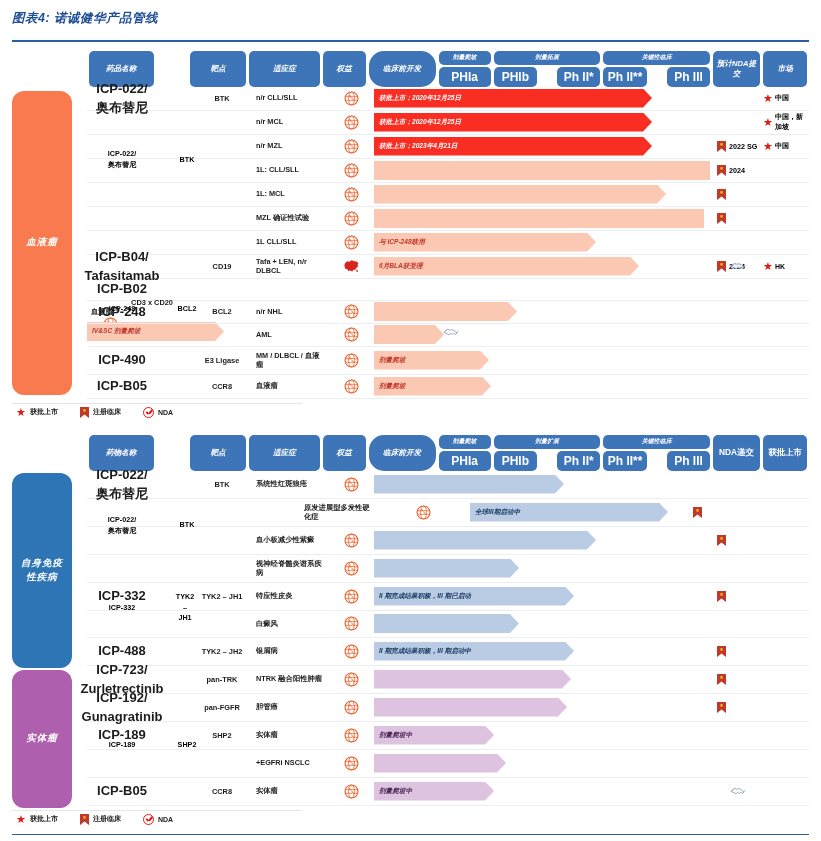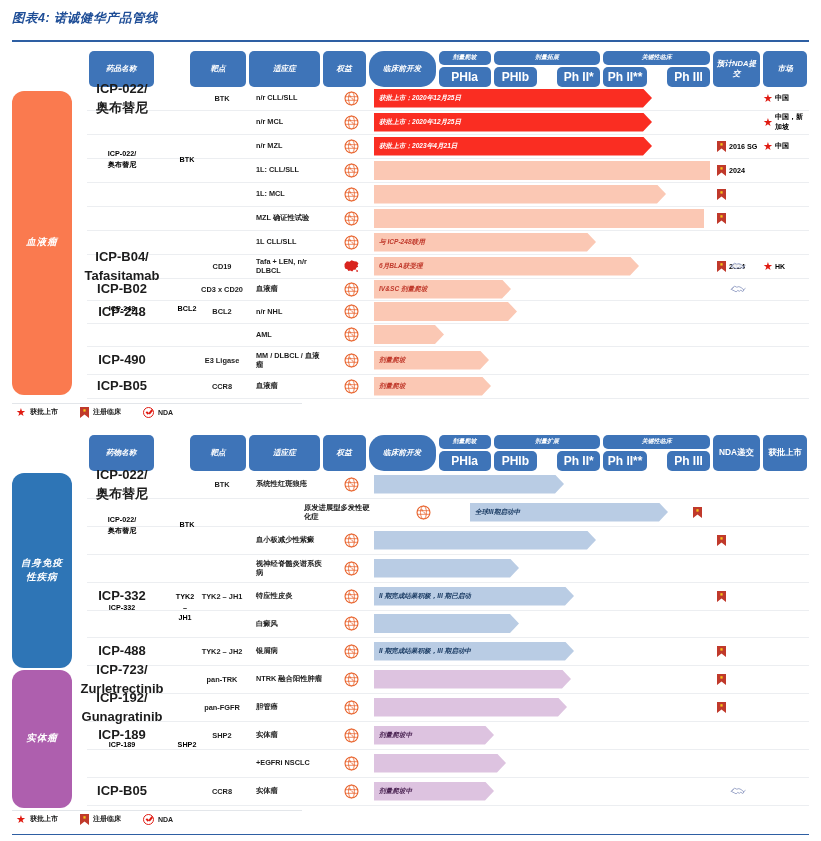--- a/index.html
+++ b/index.html
@@ -259,21 +259,21 @@
           </span>
         </div>
         <div class="track">
           <div class="bar approved" style="left:0px;width:278px;">获批上市：2023年4月21日</div>
         </div>
         <div class="nda-cell c-nda">
           <span><svg class="flag" viewBox="0 0 9 11">
               <path d="M0 0h9v11L4.5 7.6 0 11z" fill="#C0392B"></path>
               <rect x="3.4" y="2.2" width="2.2" height="2.4" fill="#F5C518"></rect>
             </svg></span>
-          <span>2016 SG</span>
+          <span>2022 SG</span>
         </div>
         <div class="mkt-cell c-market">
           <span class="star">★</span>
           <span>中国</span>
         </div>
       </div>
       <div class="row" style="height: 24px;">
         <div class="cell drugname c-drug"></div>
         <div class="cell target c-target"></div>
         <div class="cell indic c-indic">1L: CLL/SLL</div>
@@ -406,21 +406,21 @@
               <path d="M0 0h9v11L4.5 7.6 0 11z" fill="#C0392B"></path>
               <rect x="3.4" y="2.2" width="2.2" height="2.4" fill="#F5C518"></rect>
             </svg></span>
           <span>2024</span>
         </div>
         <div class="mkt-cell c-market">
           <span class="star">★</span>
           <span>HK</span>
         </div>
       </div>
-      <div class="row" style="height: 22px;">
+      <div class="row" style="height: 22px; flex-direction: column;">
         <div class="cell drugname c-drug">ICP-B02</div>
         <div class="cell target c-target">CD3 x CD20</div>
         <div class="cell indic c-indic">血液瘤</div>
         <div class="cell center c-rights">
           <span>
             <svg class="globe" viewBox="0 0 20 20">
               <circle cx="10" cy="10" r="8.6" fill="none" stroke="#E8622B" stroke-width="1.5"></circle>
               <ellipse cx="10" cy="10" rx="4" ry="8.6" fill="none" stroke="#E8622B" stroke-width="1"></ellipse>
               <path d="M1.6 7.6h16.8M1.6 12.4h16.8" stroke="#E8622B" stroke-width="1"></path>
               <path d="M5.5 5.4c1.8.6 3 .2 4 1.4.6.8-.4 1.8.4 2.6.9.9 2.2 0 2.8 1 .5.9-.6 1.8-.2 2.8.3.8 1.6.6 2 1.6" fill="#E8622B" opacity=".75"></path>

